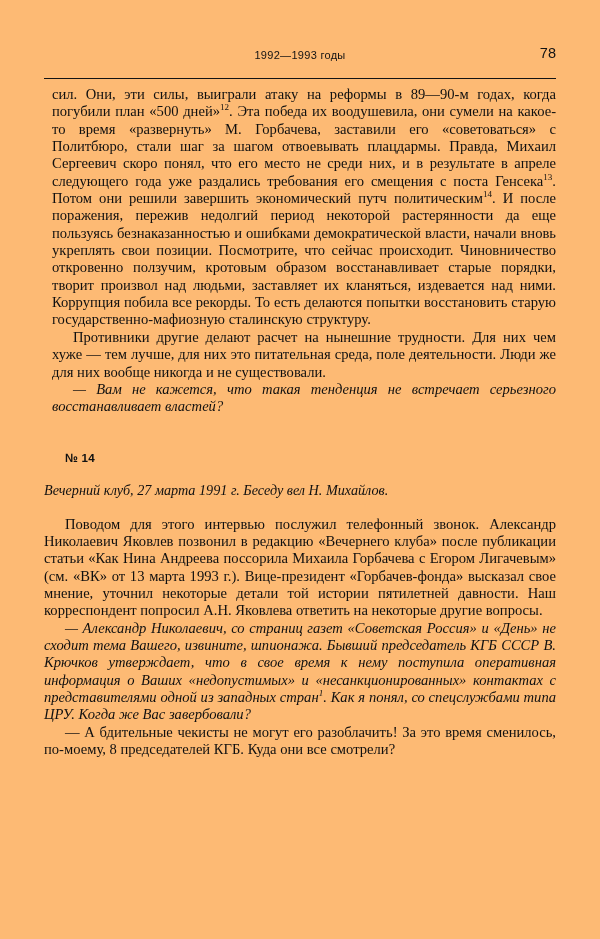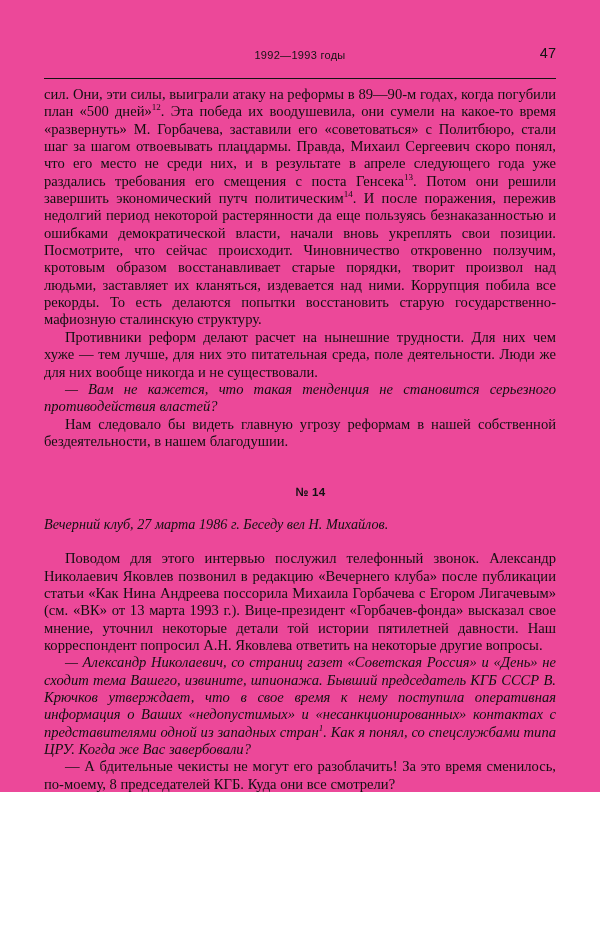--- a/index.html
+++ b/index.html
@@ -11,22 +11,22 @@
     width: 600px;
     height: 939px;
     overflow: hidden;
     font-family: "Liberation Serif", "DejaVu Serif", serif;
     color: #0d0d0d;
   }
 
   .page {
     position: relative;
     width: 600px;
-    height: 792px;
-    background: #ec4899;
+    height: 939px;
+    background: #fdba74;
     box-sizing: border-box;
     padding: 0;
     text-decoration: underline;
   }
 
   .content {
     position: absolute;
     left: 44px;
     top: 0;
     width: 512px;
@@ -57,20 +57,21 @@
     top: -3px;
     font-family: "Liberation Sans", "DejaVu Sans", sans-serif;
     font-size: 14.5px;
     font-weight: 400;
     color: #131313;
   }
 
   
   .body-block {
     margin-top: 7px;
+    margin-left: 8px;
   }
   p.para {
     margin: 0;
     font-size: 14.6px;
     line-height: 17.35px;
     text-align: justify;
     text-justify: inter-word;
     hyphens: manual;
     color: #101010;
   }
@@ -94,21 +95,20 @@
   .section-head {
     margin-top: 35px;
   }
   .doc-number {
     font-family: "Liberation Sans", "DejaVu Sans", sans-serif;
     font-weight: bold;
     font-size: 11.6px;
     letter-spacing: 0.2px;
     margin-left: 21px;
     color: #111111;
-    text-align: center;
   }
   .doc-title {
     font-family: "Liberation Sans", "DejaVu Sans", sans-serif;
     font-weight: bold;
     font-size: 11.9px;
     letter-spacing: 0.15px;
     margin-top: 7px;
     color: #111111;
   }
   .doc-source {
@@ -122,37 +122,36 @@
   }
 </style>
 </head>
 <body>
 
 <div class="page">
   <div class="content">
 
     <div class="runhead">
       <div class="runhead-title">1992—1993 годы</div>
-      <div class="runhead-folio">47</div>
+      <div class="runhead-folio">78</div>
     </div>
 
     <div class="body-block">
       <p class="para noindent"><span>сил. Они, эти силы, выиграли атаку на реформы в 89—90-м годах, когда погубили план «500 дней»<sup>12</sup>. Эта победа их воодушевила, они сумели на какое-то время «развернуть» М. Горбачева, заставили его «советоваться» с Политбюро, стали шаг за шагом отвоевывать плацдармы. Правда, Михаил Сергеевич скоро понял, что его место не среди них, и в результате в апреле следующего года уже раздались требования его смещения с поста Генсека<sup>13</sup>. Потом они решили завершить экономический путч политическим<sup>14</sup>. И после поражения, пережив недолгий период некоторой растерянности да еще пользуясь безнаказанностью и ошибками демократической власти, начали вновь укреплять свои позиции. Посмотрите, что сейчас происходит. Чиновничество откровенно ползучим, кротовым образом восстанавливает старые порядки, творит произвол над людьми, заставляет их кланяться, издевается над ними. Коррупция побила все рекорды. То есть делаются попытки восстановить старую государственно-мафиозную сталинскую структуру.</span></p>
 
-      <p class="para indent">Противники реформ делают расчет на нынешние трудности. Для них чем хуже — тем лучше, для них это питательная среда, поле деятельности. Люди же для них вообще никогда и не существовали.</p>
+      <p class="para indent">Противники другие делают расчет на нынешние трудности. Для них чем хуже — тем лучше, для них это питательная среда, поле деятельности. Люди же для них вообще никогда и не существовали.</p>
 
-      <p class="para italic">— Вам не кажется, что такая тенденция не становится серьезного противодействия властей?</p>
+      <p class="para italic">— Вам не кажется, что такая тенденция не встречает серьезного восстанавливает властей?</p>
 
 
-      <p class="para indent">Нам следовало бы видеть главную угрозу реформам в нашей собственной бездеятельности, в нашем благодушии.</p>
     </div>
 
     <div class="section-head">
       <div class="doc-number">№ 14</div>
-      <div class="doc-source">Вечерний клуб, 27 марта 1986 г. Беседу вел Н. Михайлов.</div>
+      <div class="doc-source">Вечерний клуб, 27 марта 1991 г. Беседу вел Н. Михайлов.</div>
     </div>
 
     <div class="after-source">
       <p class="para indent">Поводом для этого интервью послужил телефонный звонок. Александр Николаевич Яковлев позвонил в редакцию «Вечернего клуба» после публикации статьи «Как Нина Андреева поссорила Михаила Горбачева с Егором Лигачевым» (см. «ВК» от 13 марта 1993 г.). Вице-президент «Горбачев-фонда» высказал свое мнение, уточнил некоторые детали той истории пятилетней давности. Наш корреспондент попросил А.Н. Яковлева ответить на некоторые другие вопросы.</p>
 
       <p class="para italic"><span>— Александр Николаевич, со страниц газет «Советская Россия» и «День» не сходит тема Вашего, извините, шпионажа. Бывший председатель КГБ СССР В. Крючков утверждает, что в свое время к нему поступила оперативная информация о Ваших «недопустимых» и «несанкционированных» контактах с представителями одной из западных стран<sup>1</sup>. Как я понял, со спецслужбами типа ЦРУ. Когда же Вас завербовали?</span></p>
 
 
 
       <p class="para indent">— А бдительные чекисты не могут его разоблачить! За это время сменилось, по-моему, 8 председателей КГБ. Куда они все смотрели?</p>

